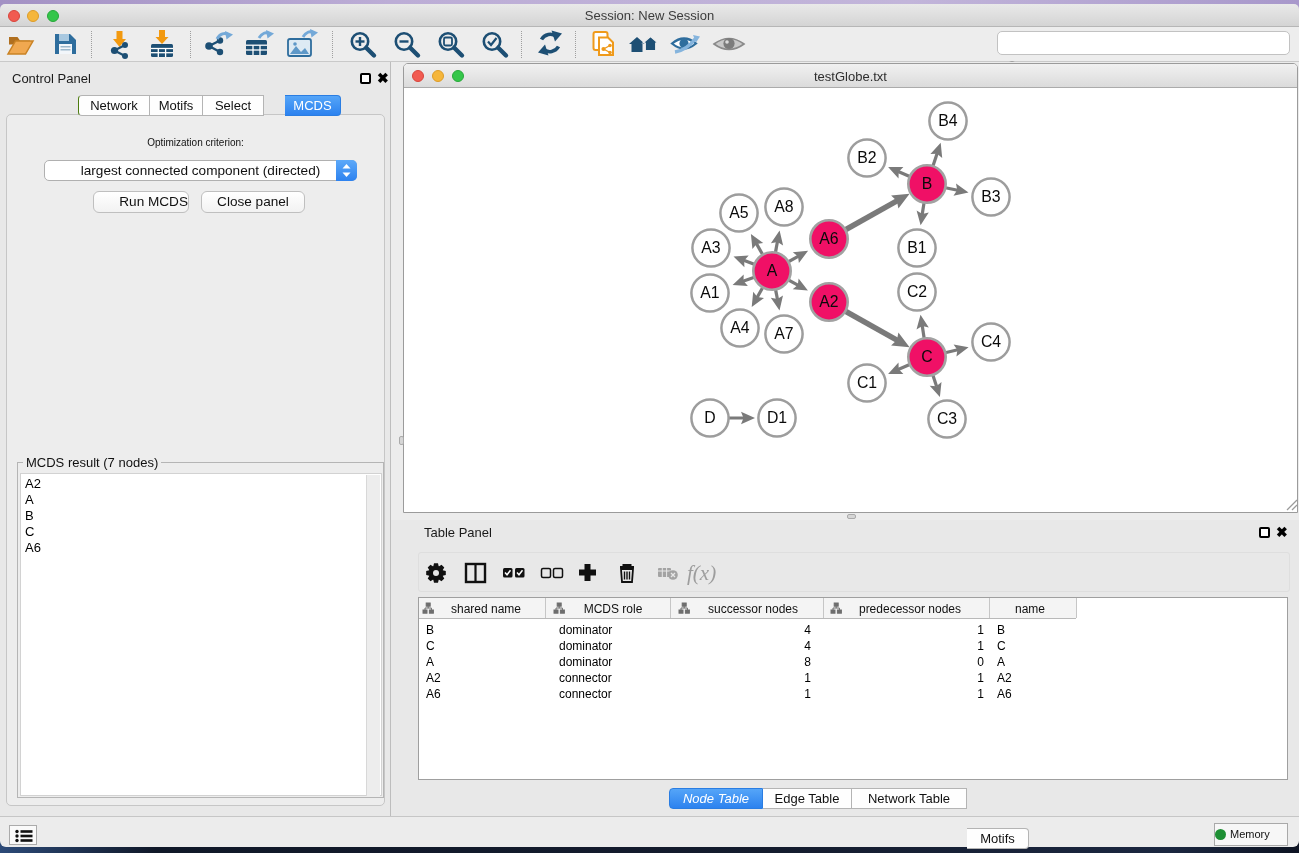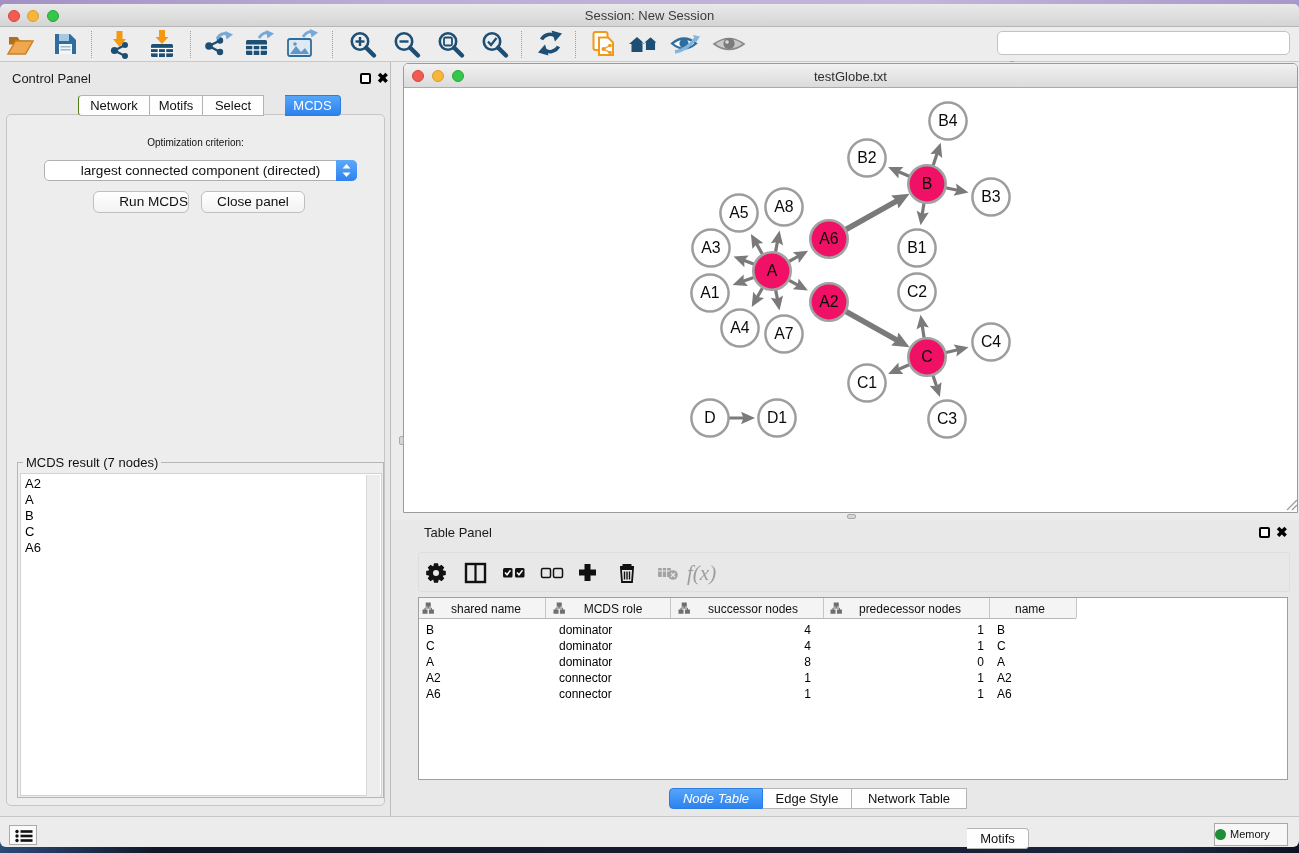--- a/index.html
+++ b/index.html
@@ -392,21 +392,21 @@
         <text x="7" y="100">A6</text>
           <text x="140" y="100">connector</text>
           <text x="392" y="100" text-anchor="end">1</text>
           <text x="565" y="100" text-anchor="end">1</text>
           <text x="578" y="100">A6</text>
       </g>
     </svg>
   </div>
   <div class="seg" style="left:278px;top:268px;">
     <div class="tab sel" style="width:94px;font-style:italic;">Node Table</div>
-      <div class="tab" style="width:89px;">Edge Style</div>
+      <div class="tab" style="width:89px;">Edge Table</div>
       <div class="tab" style="width:115px;">Network Table</div>
       <div class="tab" style="width:62px;margin-top:40px;">Motifs</div>
   </div>
 </div>
 <div class="abs" style="left:399px;top:436px;width:5px;height:9px;background:#d6d6d6;border:1px solid #aaa;border-radius:2px;"></div>
 <div class="abs" style="left:847px;top:514px;width:9px;height:5px;background:#d6d6d6;border:1px solid #aaa;border-radius:2px;"></div>
 <svg class="abs" style="left:1284px;top:497px;" width="14" height="14">
     <g stroke="#9a9a9a" stroke-width="1.3">
       <line x1="13" y1="3" x2="3" y2="13"></line>
       <line x1="13" y1="8" x2="8" y2="13"></line>

